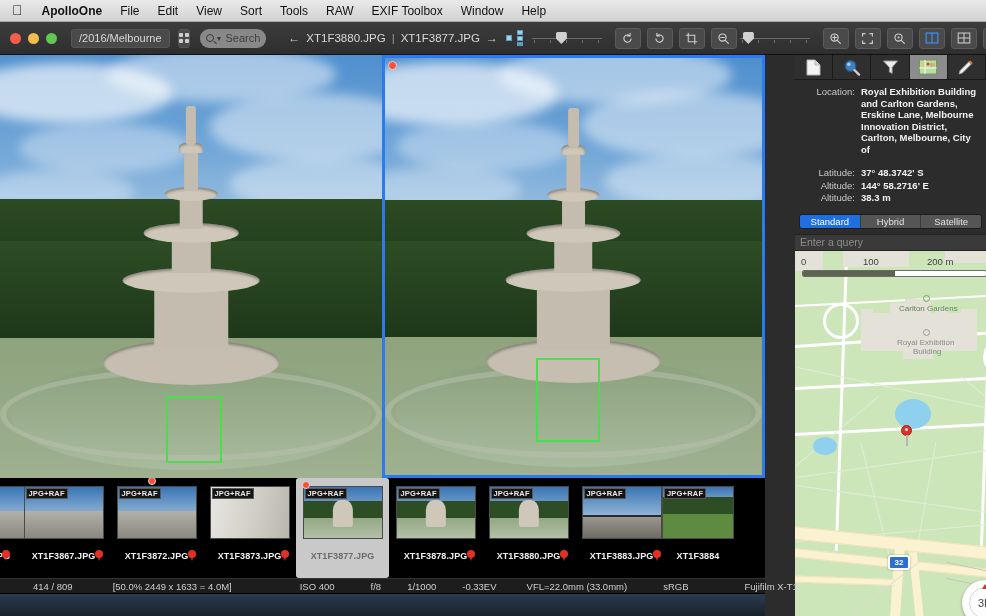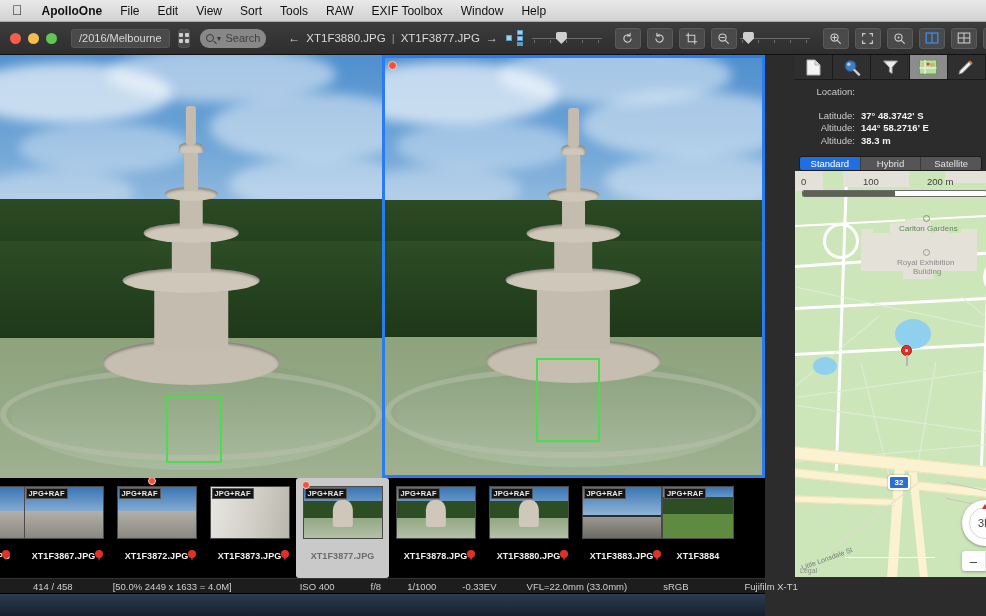--- a/index.html
+++ b/index.html
@@ -467,20 +467,21 @@
         <svg width="16" height="16" viewBox="0 0 16 16">
             <path d="M1 15l1.2-3.6L11.4 2.2l2.4 2.4L4.6 13.8z" fill="#f0f0f0" stroke="#9a9a9a"></path>
             <path d="M11.4 2.2l2.4 2.4" stroke="#d07a3a" stroke-width="2.2"></path>
           </svg>
       </div>
     </div>
 
     <div class="meta">
       <div class="mrow">
         <div class="mlbl">Location:</div>
+        <div class="mval">Royal Exhibition Building and Carlton Gardens, Erskine Lane, Melbourne Innovation District, Carlton, Melbourne, City of</div>
       </div>
       <div class="mrow" style="margin-top:12px;">
         <div class="mlbl">Latitude:</div>
         <div class="mval">37° 48.3742' S</div>
       </div>
       <div class="mrow">
         <div class="mlbl">Altitude:</div>
         <div class="mval">144° 58.2716' E</div>
       </div>
       <div class="mrow">
@@ -488,20 +489,21 @@
         <div class="mval">38.3 m</div>
       </div>
     </div>
 
     <div class="segbar">
       <div class="seg active">Standard</div>
       <div class="seg">Hybrid</div>
       <div class="seg">Satellite</div>
     </div>
 
+    <div class="queryin">Enter a query</div>
 
     <div class="map">
       <div class="park"></div>
 
       <div class="road" style="left:-10px;top:86px;width:250px;height:3px;transform:rotate(-4deg);"></div>
       <div class="road" style="left:-10px;top:130px;width:250px;height:3px;transform:rotate(-3deg);"></div>
       <div class="road" style="left:-10px;top:176px;width:250px;height:3px;transform:rotate(-3deg);"></div>
       <div class="road" style="left:-10px;top:48px;width:250px;height:2px;transform:rotate(-3deg);"></div>
       <div class="road" style="left:45px;top:0;width:3px;height:300px;transform:rotate(2deg);"></div>
       <div class="road" style="left:190px;top:0;width:3px;height:300px;transform:rotate(2deg);"></div>
@@ -691,21 +693,21 @@
             <div class="tr" style="top:20%;height:34%;"></div>
             <div class="gr" style="height:48%;background:#5e8b40;"></div>
           </div>
         <div class="tbadge">JPG+RAF</div>
       </div>
       <div class="tname">XT1F3884</div>
     </div>
   </div>
 
   <div class="status">
-    <span style="margin-left:33px;">414 / 458</span>
+    <span style="margin-left:33px;">414 / 809</span>
     <span style="margin-left:40px;">[50.0% 2449 x 1633 = 4.0M]</span>
     <span style="margin-left:68px;">ISO 400</span>
     <span style="margin-left:36px;">f/8</span>
     <span style="margin-left:26px;">1/1000</span>
     <span style="margin-left:26px;">-0.33EV</span>
     <span style="margin-left:30px;">VFL=22.0mm (33.0mm)</span>
     <span style="margin-left:36px;">sRGB</span>
     <span style="margin-left:56px;">Fujifilm X-T1</span>
   </div>
 

